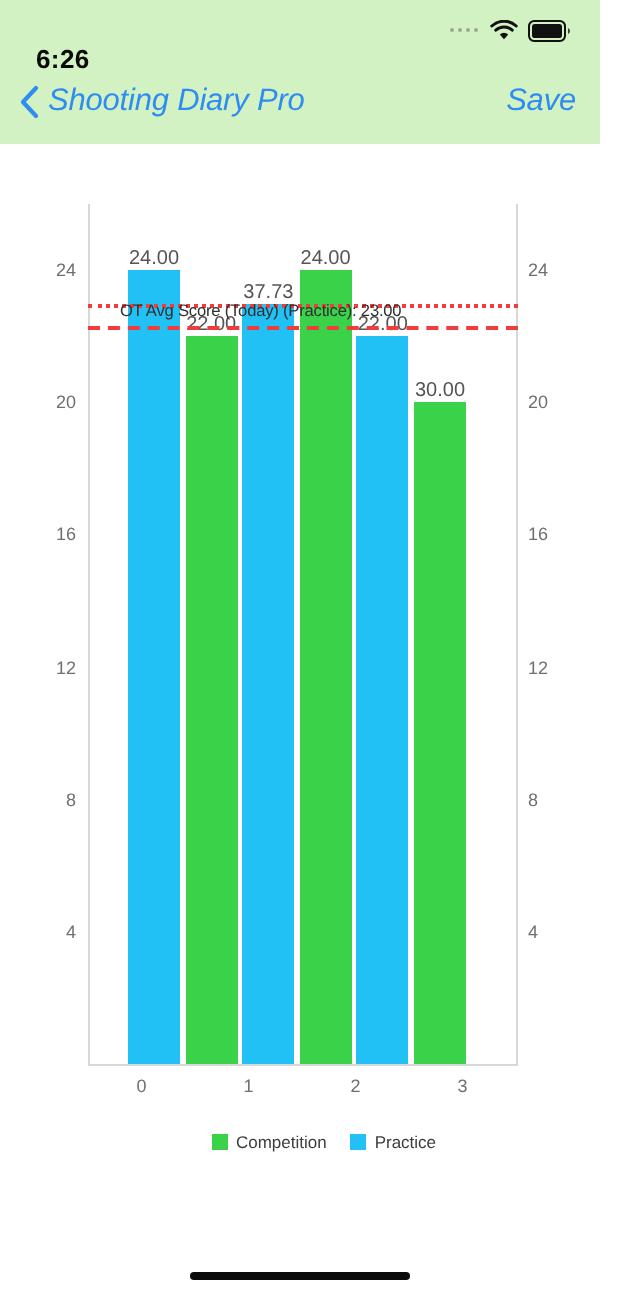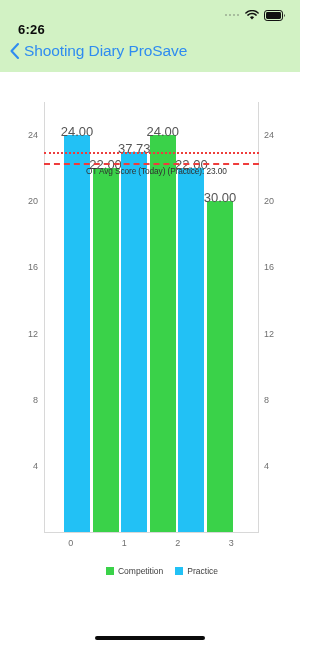--- a/index.html
+++ b/index.html
@@ -55,23 +55,24 @@
     background: #9aab92;
     border-radius: 50%;
   }
   .wifi-icon { display:block; }
   .battery-icon { display:block; }
 
   .nav-bar {
     height: 42px;
     display: flex;
     align-items: center;
-    justify-content: flex-start;
+    justify-content: space-between;
     padding: 0 12px 0 8px;
     box-sizing: border-box;
+    font-style: italic;
   }
   .nav-left {
     display: flex;
     align-items: center;
     gap: 2px;
     cursor: pointer;
   }
   .chev {
     width: 14px;
     height: 18px;
@@ -140,21 +141,21 @@
 
   .bar {
     position: absolute;
     bottom: 58px; 
   }
   .bar.practice    { background: #22c1f5; }
   .bar.competition { background: #3ad249; }
 
   .bar-label {
     position: absolute;
-    font-size: 13px;
+    font-size: 10px;
     color: #555555;
     transform: translateX(-50%);
     white-space: nowrap;
   }
 
   .ref-line {
     position: absolute;
     left: 44px;
     width: 215px;
     height: 0;
@@ -284,21 +285,21 @@
       <div class="bar practice" style="left: 121.2px; width: 26px; top: 79.6154px; height: 380.385px; background: rgb(34, 193, 245);"></div>
       <div class="bar-label" style="left: 134.2px; top: 68.6154px;">37.73</div>
       <div class="bar competition" style="left: 149.8px; width: 26px; top: 63.0769px; height: 396.923px; background: rgb(58, 210, 73);"></div>
       <div class="bar-label" style="left: 162.8px; top: 52.0769px;">24.00</div>
       <div class="bar practice" style="left: 178.4px; width: 26px; top: 96.1538px; height: 363.846px; background: rgb(34, 193, 245);"></div>
       <div class="bar-label" style="left: 191.4px; top: 85.1538px;">22.00</div>
       <div class="bar competition" style="left: 207px; width: 26px; top: 129.231px; height: 330.769px; background: rgb(58, 210, 73);"></div>
       <div class="bar-label" style="left: 220px; top: 118.231px;">30.00</div>
       <div class="ref-line dotted" style="top: 79.6154px; border-top-color: rgb(239, 60, 60);"></div>
       <div class="ref-line dashed" style="top: 91.1923px; border-top-color: rgb(239, 60, 60);"></div>
-      <div class="ref-label" style="left: 60px; top: 94px; margin-left: 26px;">OT Avg Score (Today) (Practice): 23.00</div>
+      <div class="ref-label" style="left: 60px; top: 78px;">OT Avg Score (Today) (Practice): 23.00</div>
     </div>
 
   <div class="legend" id="legend">
       <div class="legend-item">
         <span class="legend-swatch" style="background: rgb(58, 210, 73);"></span>
         <span class="legend-text">Competition</span>
       </div>
       <div class="legend-item">
         <span class="legend-swatch" style="background: rgb(34, 193, 245);"></span>
         <span class="legend-text">Practice</span>

